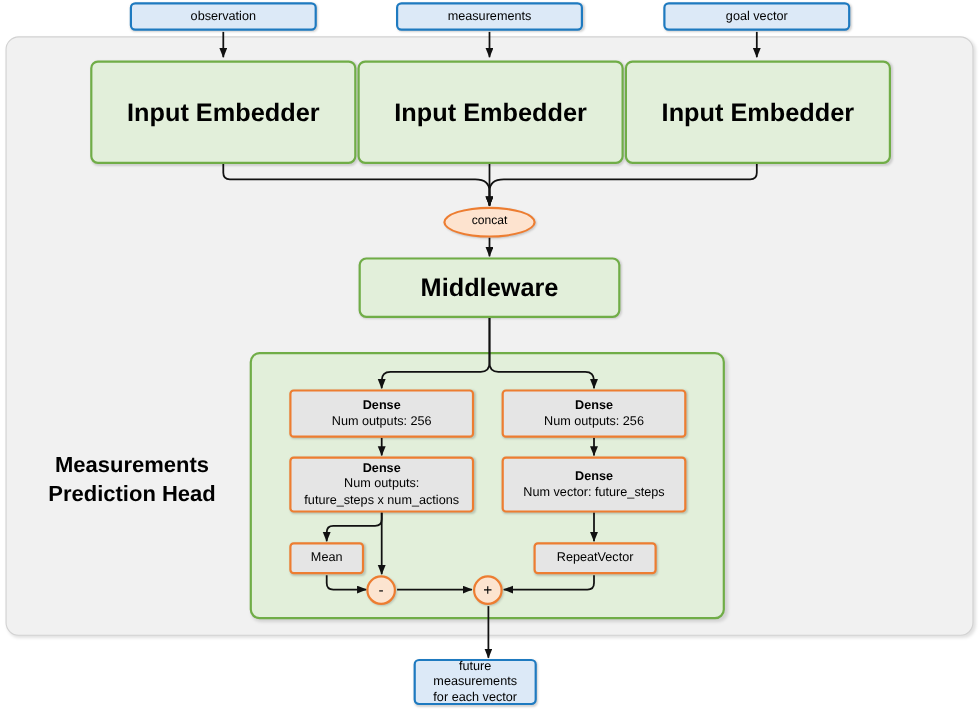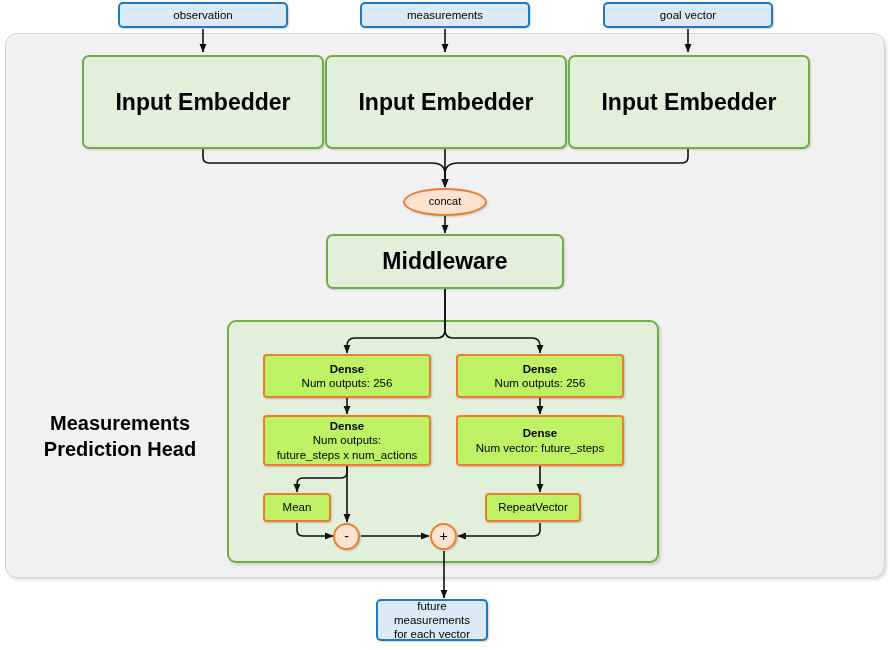--- a/index.html
+++ b/index.html
@@ -41,21 +41,21 @@
     border: 2px solid #70ad47;
     border-radius: 7px;
     color: #000000;
     box-shadow: 1px 1px 2px rgba(0,0,0,0.15);
   }
   .green-box.big-label {
     font-size: 23px;
     font-weight: bold;
   }
   .orange-box {
-    background: #bef264;
+    background: #e5e5e5;
     border: 2px solid #ed7d31;
     border-radius: 4px;
     color: #000000;
     font-size: 11.5px;
     box-shadow: 1px 1px 2px rgba(0,0,0,0.18);
     align-items: center;
   }
   .ellipse {
     background: #fde3cf;
     border: 2px solid #ed7d31;
@@ -205,21 +205,21 @@
   <div class="node orange-box" style="left:456px; top:354px; width:168px; height:44px; flex-direction:column;">
     <span class="multiline" style="font-weight:bold;">Dense</span>
     <span class="multiline">Num outputs: 256</span>
   </div>
 
   <div class="node orange-box" style="left:456px; top:415px; width:168px; height:51px; flex-direction:column;">
     <span class="multiline" style="font-weight:bold;">Dense</span>
     <span class="multiline">Num vector: future_steps</span>
   </div>
 
-  <div class="node orange-box" style="left:485px; top:493px; width:96px; height:29px;">RepeatVector</div>
+  <div class="node orange-box" style="left:485px; top:493px; width:112px; height:29px;">RepeatVector</div>
 
   <div class="node op-circle" style="left:333px; top:523px; width:27px; height:27px;">-</div>
   <div class="node op-circle" style="left:430px; top:523px; width:27px; height:27px;">+</div>
 
   <div class="node io-box" style="left:376px; top:599px; width:112px; height:42px; flex-direction:column;">
     <span class="multiline">future measurements</span>
     <span class="multiline">for each vector</span>
   </div>
 
 </div>

